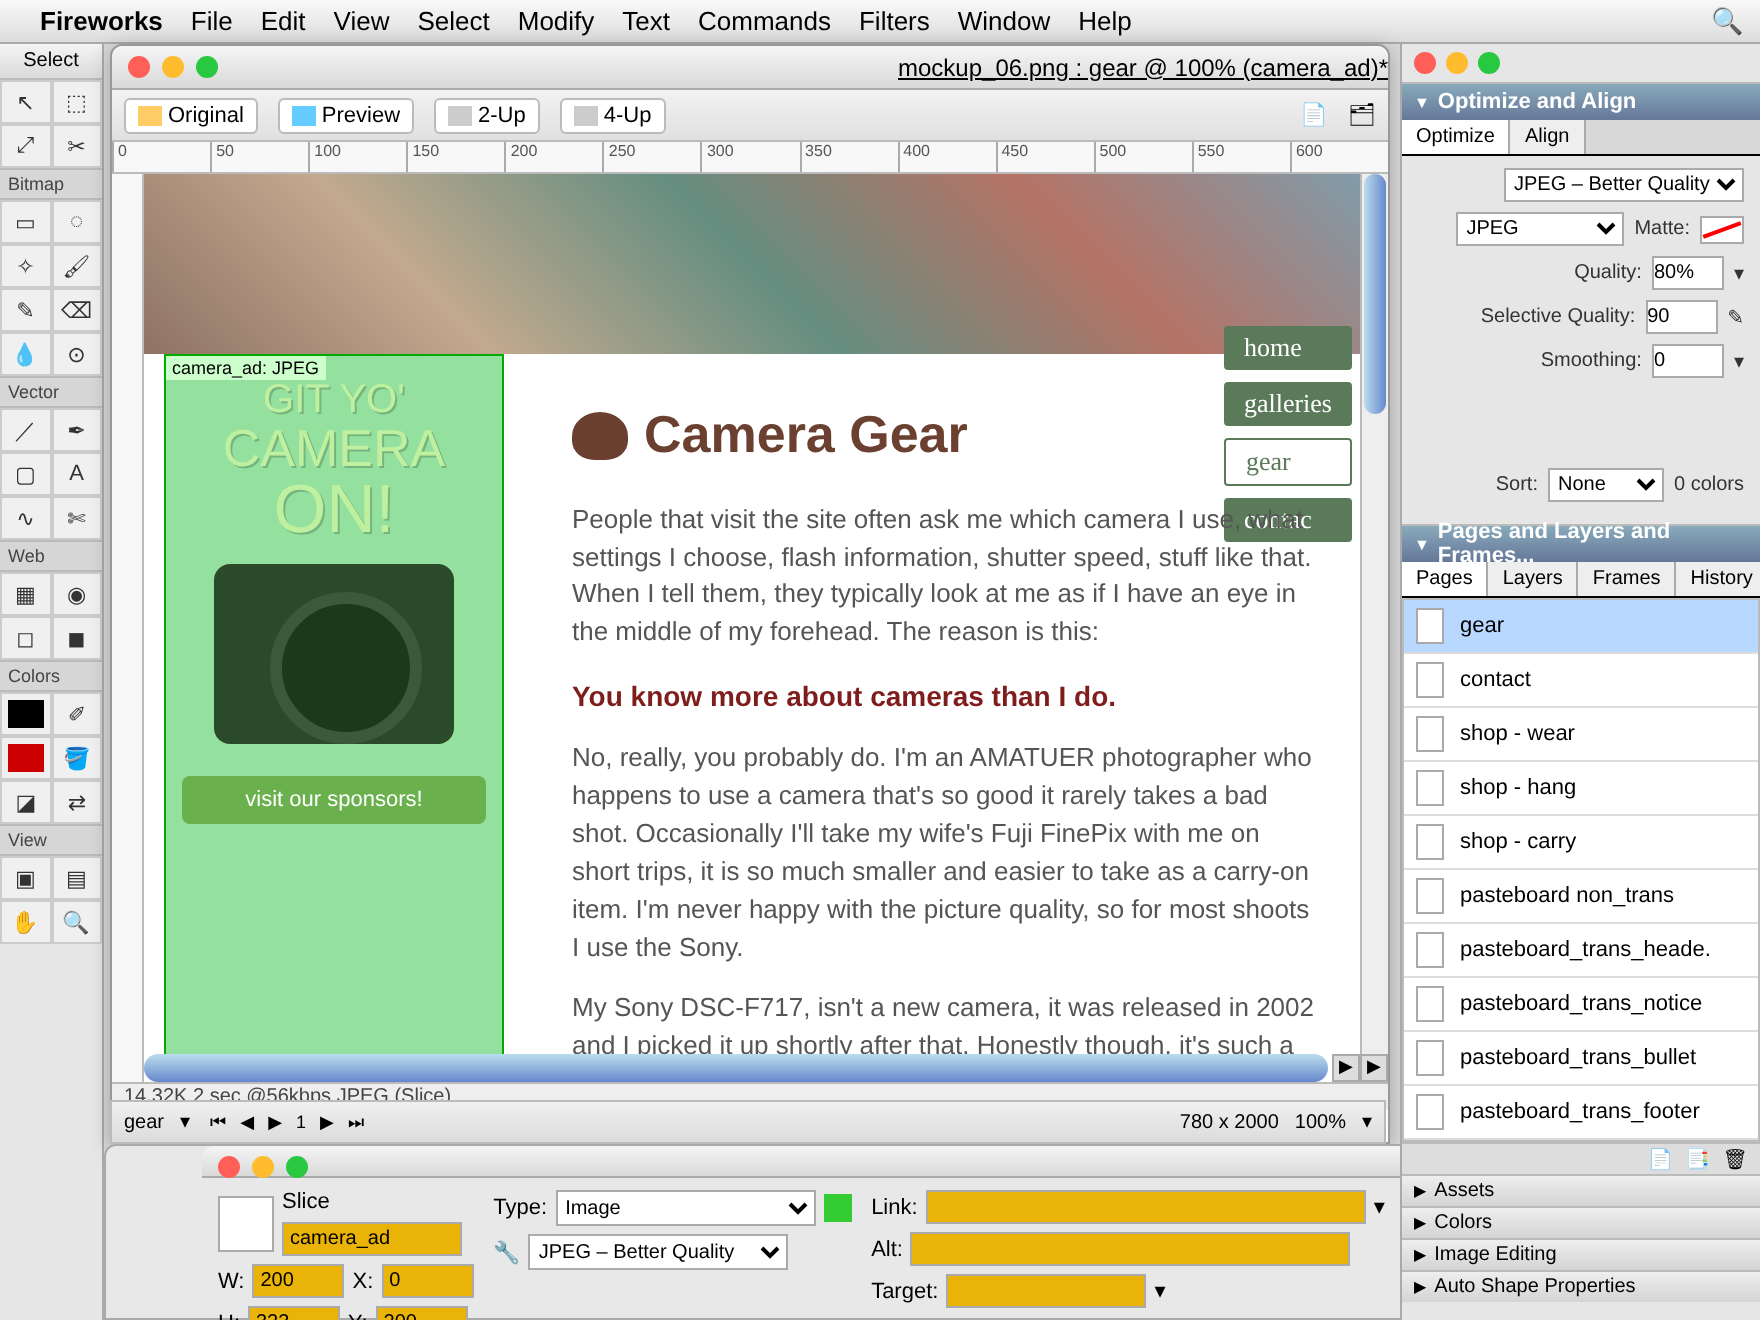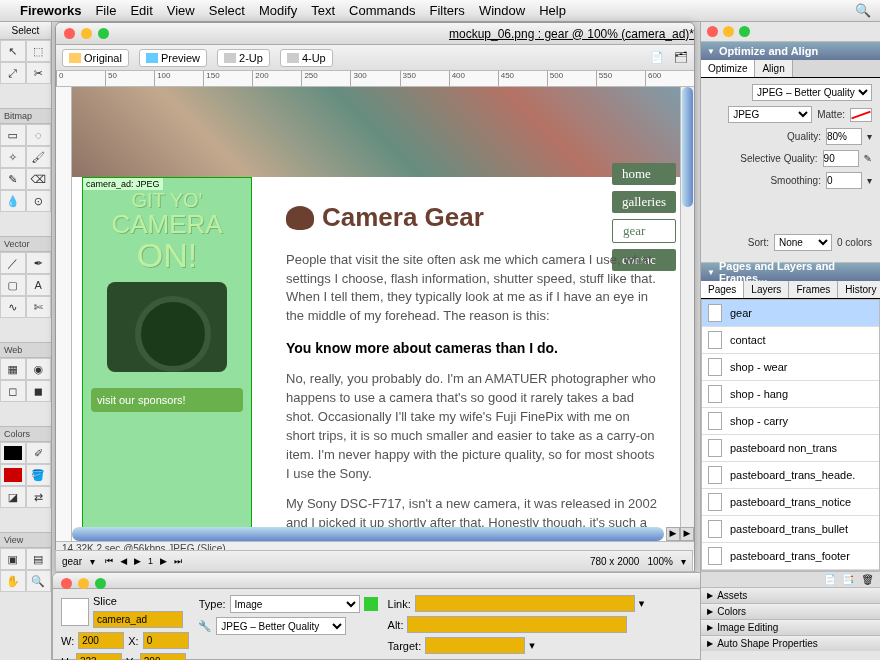--- a/index.html
+++ b/index.html
@@ -11,21 +11,21 @@
 .menubar .app { font-weight: bold; margin-right: 14px; }
 .menubar .mi { margin-right: 14px; cursor: default; }
 .menubar .right { margin-left: auto; display: flex; gap: 14px; align-items: center; }
 
 
 .workspace { position: absolute; top: 22px; left: 0; right: 0; bottom: 0; }
 
 
 .toolbox { position: absolute; top: 0; left: 0; width: 52px; bottom: 0; background: #e6e6e6; border-right: 1px solid #aaa; }
 .toolbox .hdr { height: 18px; background: linear-gradient(#f4f4f4,#dadada); font-size: 10px; text-align: center; line-height: 18px; border-bottom: 1px solid #bbb; }
-.toolbox .grp-label { font-size: 9px; color: #444; background: #d6d6d6; padding: 2px 4px; border-top: 1px solid #bbb; border-bottom: 1px solid #bbb; margin-top: 24px; }
+.toolbox .grp-label { font-size: 9px; color: #444; background: #d6d6d6; padding: 2px 4px; border-top: 1px solid #bbb; border-bottom: 1px solid #bbb; }
 .toolbox .tg { display: grid; grid-template-columns: 1fr 1fr; }
 .toolbox .tool { height: 22px; border: 1px solid #ccc; background: #f0f0f0; display: flex; align-items: center; justify-content: center; font-size: 11px; color: #333; }
 
 .swatch.stroke { width:18px; height:14px; background:#000; margin:3px; }
 .swatch.fill { width:18px; height:14px; background:#c00; margin:3px; }
 
 
 .docwin { position: absolute; top: 0; left: 55px; width: 640px; height: 550px; background: #fff; border: 1px solid #999; border-radius: 6px 6px 0 0; box-shadow: 0 2px 10px rgba(0,0,0,.25); }
 .titlebar { height: 22px; background: linear-gradient(#f5f5f5,#d9d9d9); border-bottom: 1px solid #aaa; display: flex; align-items: center; justify-content: flex-end; font-size: 12px; border-radius: 6px 6px 0 0; position: relative; text-decoration: underline; }
 .traffic { position: absolute; left: 8px; top: 5px; display: flex; gap: 6px; }
@@ -42,34 +42,34 @@
 .canvas .banner { height: 90px; background: linear-gradient(45deg,#7a5a4a,#b89a7a,#4a7a6a,#a85a4a,#6a8a9a); opacity: .85; }
 .nav { position: absolute; right: 0; top: 72px; display: flex; gap: 6px; padding: 4px; flex-direction: column; }
 .nav .navbtn { background: #5a7a5a; color: #fff; font-size: 13px; padding: 3px 10px; font-family: Georgia, serif; border-radius: 2px; }
 .nav .navbtn.active { background: #fff; color: #5a7a5a; border: 1px solid #5a7a5a; }
 .slice { position: absolute; left: 10px; top: 90px; width: 170px; height: 360px; background: rgba(60,200,80,.55); border: 1px solid #0a0; }
 .slice .slabel { position:absolute; top:0; left:0; font-size:9px; background:#cfc; padding:1px 3px; }
 .slice .adtxt { font-family: Impact, sans-serif; color: #bff0a0; text-align:center; padding: 12px 6px 0; font-size: 20px; line-height:1.05; text-shadow:1px 1px 0 rgba(0,0,0,.2);}
 .slice .adtxt .l2{font-size:26px;} .slice .adtxt .l3{font-size:34px;}
 .slice .cam { width:120px; height:90px; background:#2a4a2a; margin:8px auto; border-radius:8px; position:relative;}
 .slice .cam::after{content:"";position:absolute;width:64px;height:64px;border-radius:50%;background:#1a3a1a;left:28px;top:14px;border:6px solid #3a5a3a;}
-.slice .sponsor { background:#6ab04c; color:#fff; font-size:11px; padding:6px; margin:16px 8px; border-radius:4px;}
+.slice .sponsor { background:#6ab04c; color:#fff; font-size:11px; text-align:center; padding:6px; margin:16px 8px; border-radius:4px;}
 .content { position:absolute; left:200px; top:100px; right:6px; padding:12px 14px; font-family: Georgia, serif; color:#555; font-size:13px; line-height:1.45;}
 .content h1 { font-size:26px; color:#6b4030; margin-bottom:14px; display:flex; align-items:center; gap:8px;}
 .content .skull { width:28px; height:24px; background:#6b4030; border-radius:50% 50% 40% 40%; position:relative;}
 .content p { margin-bottom:12px; }
-.content .bold { font-weight:bold; color:#000000; font-size:14px;}
+.content .bold { font-weight:bold; color:#7f1d1d; font-size:14px;}
 .hscroll { position:absolute; left:16px; right:30px; bottom:0; height:14px; background:linear-gradient(#bde,#68c); border-radius:7px;}
 .harrow { position:absolute; bottom:0; width:14px; height:14px; background:#ddd; border:1px solid #aaa; font-size:9px; text-align:center;}
 .vscroll { position:absolute; right:0; top:0; width:14px; bottom:14px; background:#eee; border-left:1px solid #bbb;}
 .vthumb { position:absolute; top:0; left:1px; right:1px; height:120px; background:linear-gradient(90deg,#bde,#68c); border-radius:6px;}
 .statusbar { position:absolute; bottom:16px; left:0; right:0; height:14px; background:#eee; font-size:10px; padding:0 6px; color:#444; display:flex; align-items:center; border-top:1px solid #bbb;}
 
 
-.props { position:absolute; left:52px; bottom:0; width:659px; height:88px; background:#e8e8e8; border:1px solid #aaa; border-radius:6px 6px 0 0;}
+.props { position:absolute; left:52px; bottom:0; width:659px; height:88px; background:#e8e8e8; border:1px solid #aaa; border-radius:6px 6px 0 0;padding-left:48px;}
 .props .titlebar{height:16px;}
 .props-body { display:flex; padding:6px 8px; gap:10px; font-size:11px; align-items:flex-start;}
 .props .thumb { width:28px; height:28px; background:#fff; border:1px solid #aaa;}
 .props .col { display:flex; flex-direction:column; gap:4px;}
 .props .row { display:flex; align-items:center; gap:4px;}
 .props input[type=text]{ width:46px; height:17px; border:1px solid #aaa; font-size:10px; padding:0 3px; background:#eab308;}
 .props input.wide{ width:220px;}
 .props select{ height:18px; font-size:10px; border:1px solid #aaa; background:#fff;}
 
 .footerbar { position:absolute; bottom:88px; left:55px; width:638px; height:22px; background:linear-gradient(#f0f0f0,#dcdcdc); border:1px solid #bbb; display:flex; align-items:center; font-size:10px; padding:0 6px; gap:8px;}

